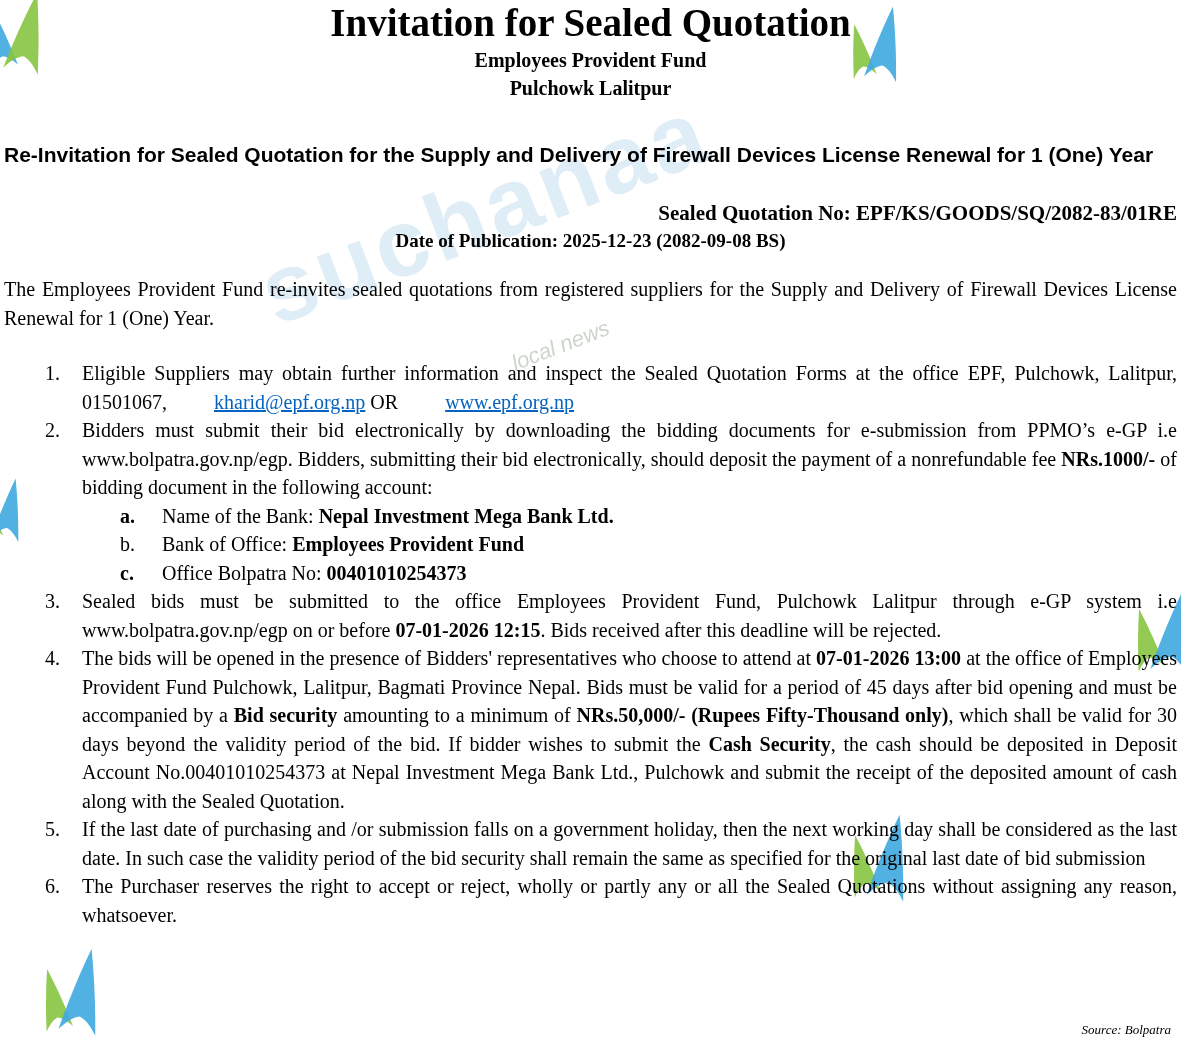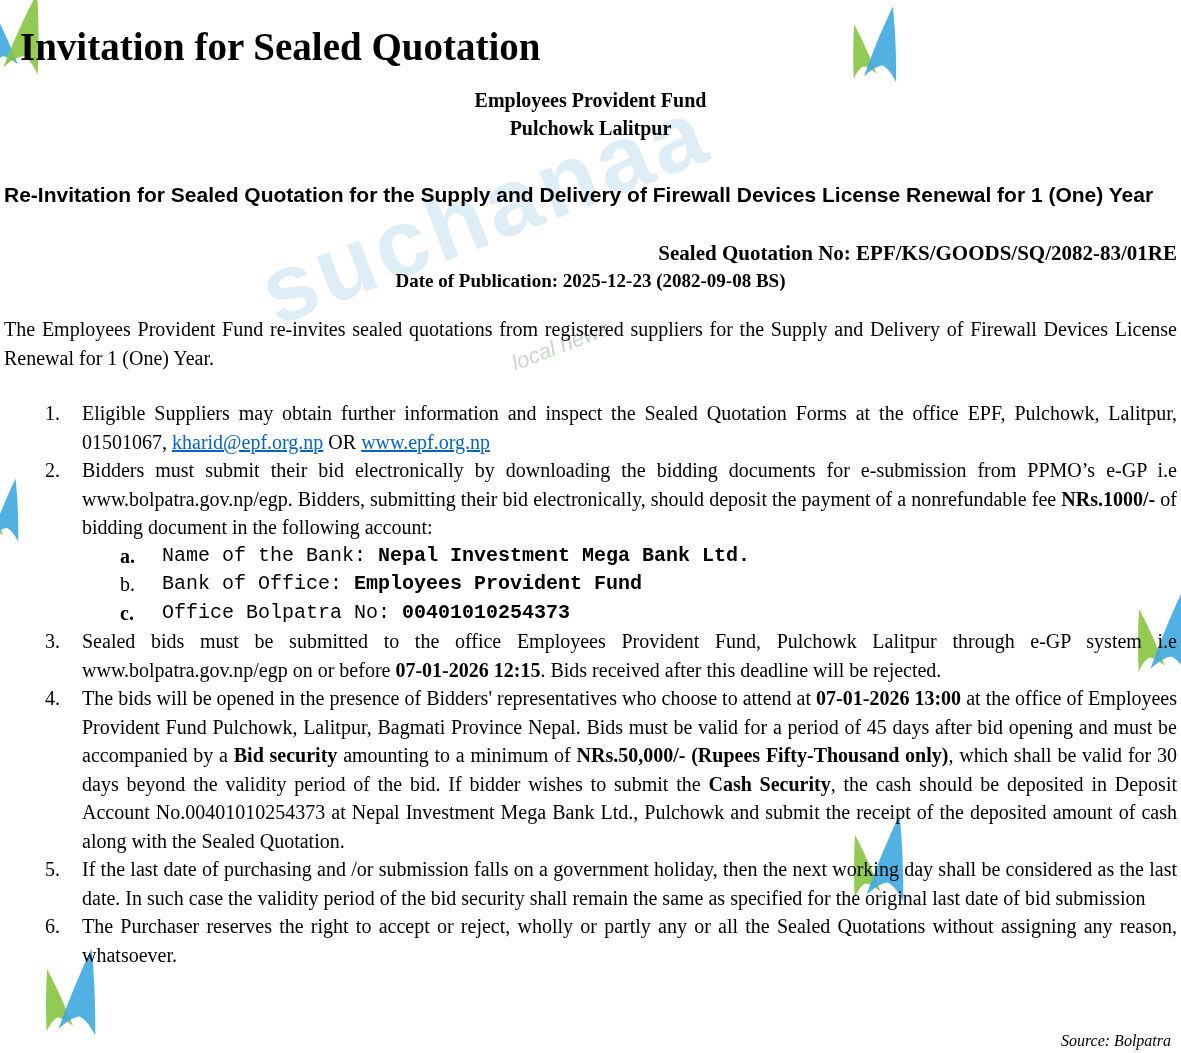--- a/index.html
+++ b/index.html
@@ -25,22 +25,22 @@
   .wm-tag {
     position:absolute; left:508px; top:352px;
     font-family:"Liberation Sans", sans-serif; font-style:italic;
     font-size:22px; color:rgba(140,165,140,0.45);
     transform:rotate(-21deg); transform-origin:left top;
     white-space:nowrap;
   }
   
   .content { position:relative; z-index:1; padding:0 4px; }
   .doc-title {
-    margin:16px; padding-top:8px;
-    text-align:left; font-weight:bold; font-size:39px; line-height:46px;
+    margin:0; padding-top:0px;
+    text-align:center; font-weight:bold; font-size:39px; line-height:46px;
     font-family:"Liberation Serif", serif;
   }
   .doc-org { text-align:center; font-weight:bold; font-size:20px; line-height:28px; }
   .doc-loc { text-align:center; font-weight:bold; font-size:20px; line-height:28px; }
   .doc-subject {
     margin-top:33px;
     text-align:left; font-weight:bold; font-size:21px; line-height:40px;
     font-family:"Liberation Sans", sans-serif;
   }
   .doc-qno  { margin-top:24px; text-align:right; font-weight:bold; font-size:21px; line-height:28px; }
@@ -48,26 +48,26 @@
   .intro {
     margin:22px 0 0 0; font-size:20px; line-height:28.5px; text-align:justify;
   }
   .list { margin-top:27px; }
   .item { display:flex; }
   .num  { flex:0 0 37px; margin-left:41px; font-size:20px; line-height:28.5px; }
   .body { flex:1; font-size:20px; line-height:28.5px; }
   .itext { text-align:justify; }
   .subitem { display:flex; text-align:left; }
   .subnum  { flex:0 0 42px; margin-left:38px; }
-  .subbody { flex:1;font-family:Liberation Mono, monospace; }
+  .subbody { flex:1; }
   .b { font-weight:bold; }
-  .doc-link { color:var(--link-color,#0563c1); cursor:pointer; }
+  .doc-link { color:var(--link-color,#0563c1); cursor:pointer;margin-left:42px; }
   .source {
-    position:absolute; right:10px; bottom:3px; z-index:1;
-    font-style:italic; font-size:16px;
+    position:absolute; right:10px; bottom:15px; z-index:1;
+    font-style:italic; font-size:13px;
   }
 </style>
 </head>
 <body>
 
 <div class="watermark-layer">
   <svg class="wm-arrows" width="1181" height="1053" viewBox="0 0 1181 1053" aria-hidden="true">
     <defs>
       <path id="fin" d="M22,0 C13,32 6,64 0,100 C8,89 15,83 22,81 C29,83 36,89 44,100 C38,64 31,32 22,0 Z"></path>
     </defs>

